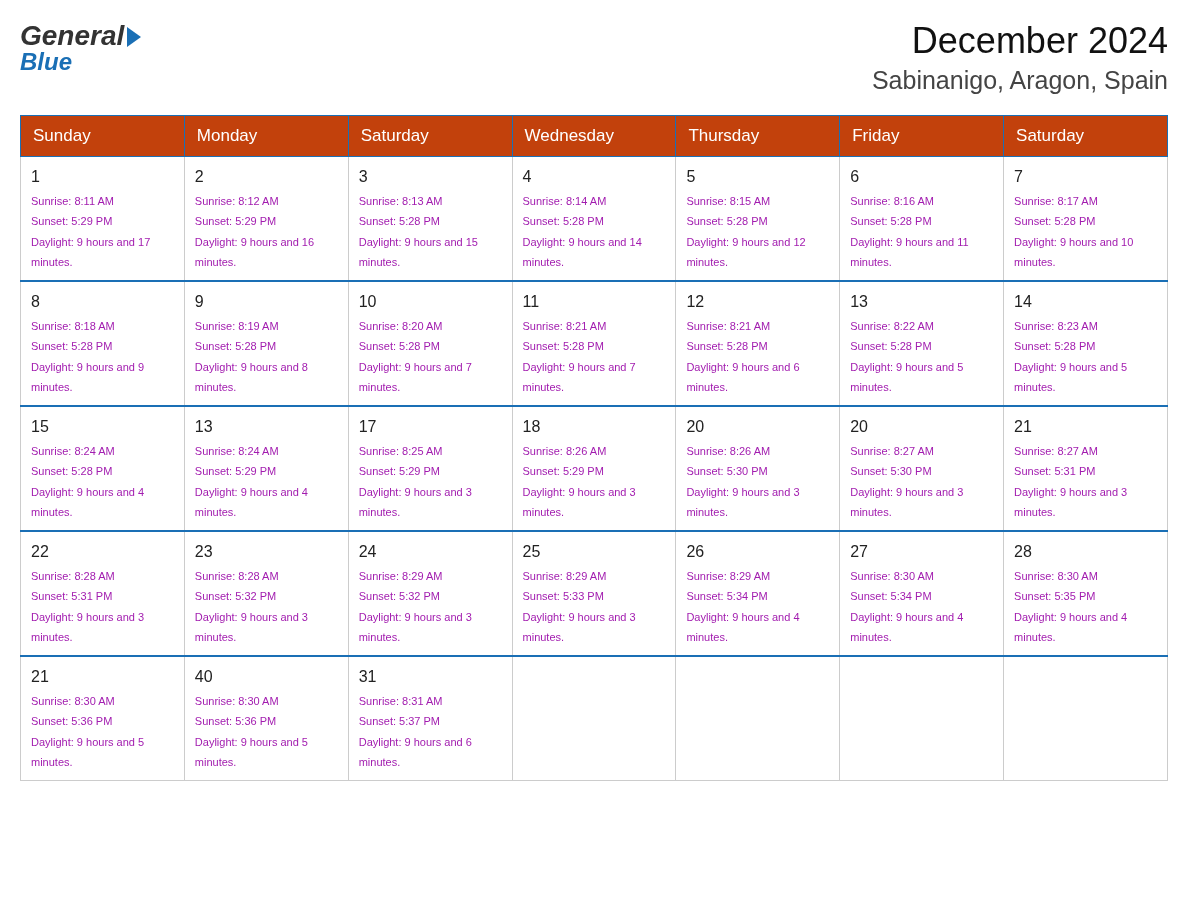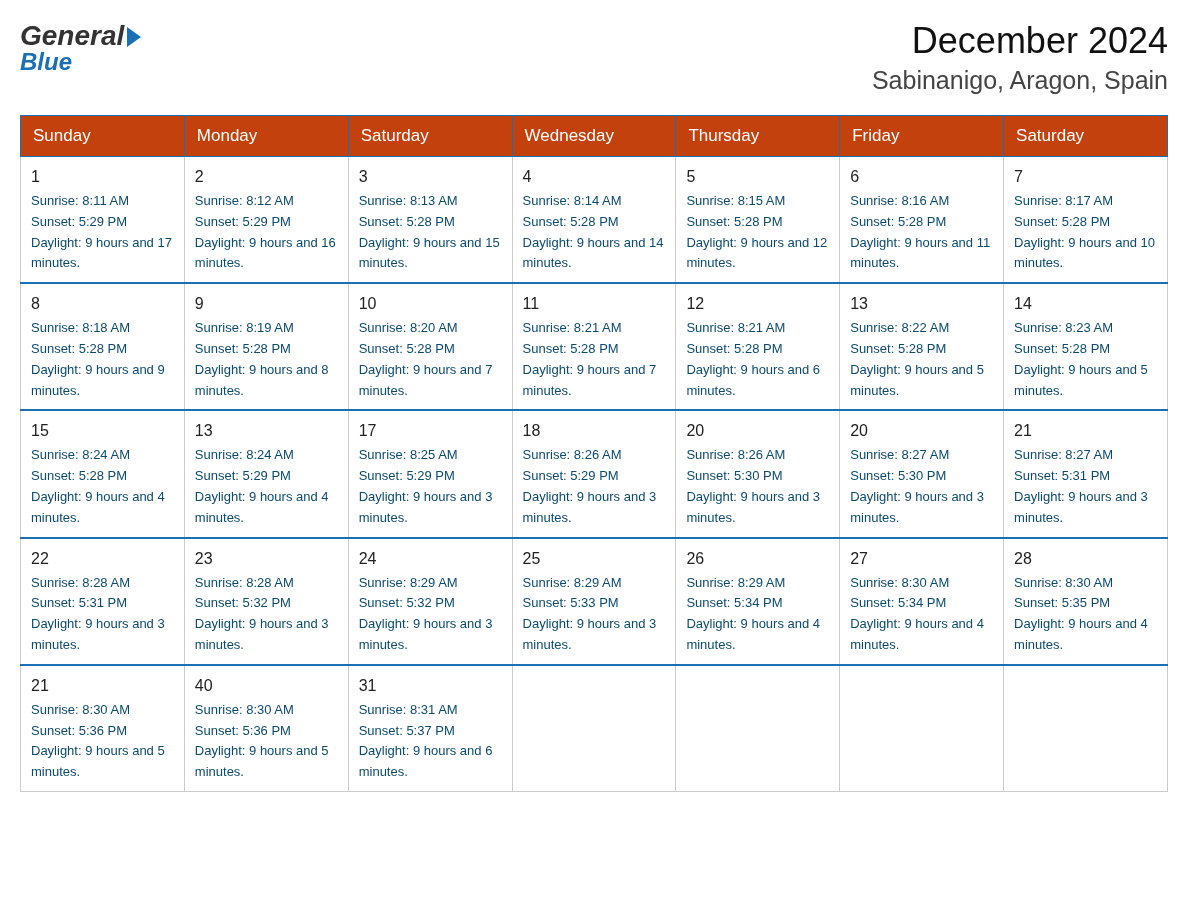--- a/index.html
+++ b/index.html
@@ -85,22 +85,22 @@
       color: #222;
       line-height: 1.5;
     }
     .day-number {
       font-size: 16px;
       font-weight: normal;
       display: block;
       margin-bottom: 2px;
     }
     .day-info {
-      font-size: 13px;
-      color: #0c4a6e;
+      font-size: 11px;
+      color: #a21caf;
       line-height: 1.6;
     }
     .row-divider td {
       border-top: 2px solid #1a6fb5;
     }
     .empty-cell {
       background: #fff;
     }
   </style>
 </head>

